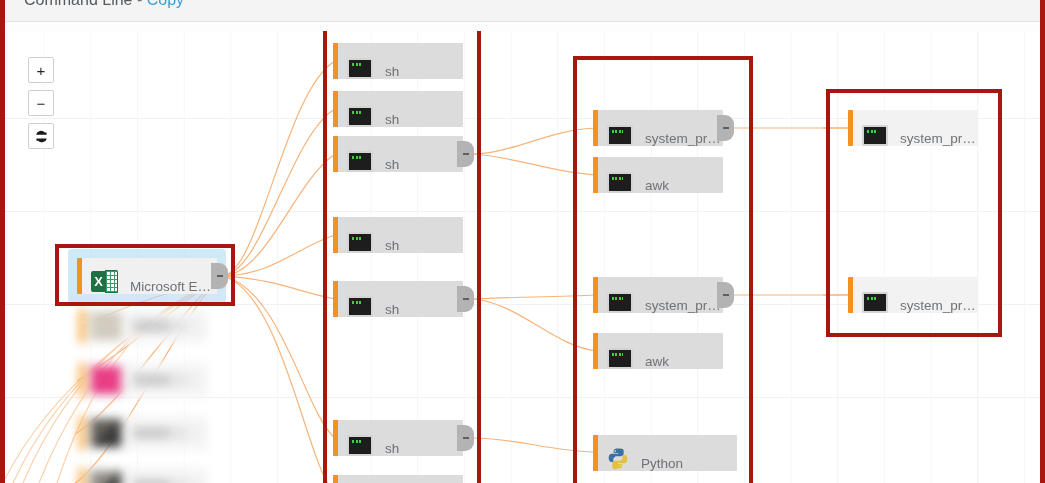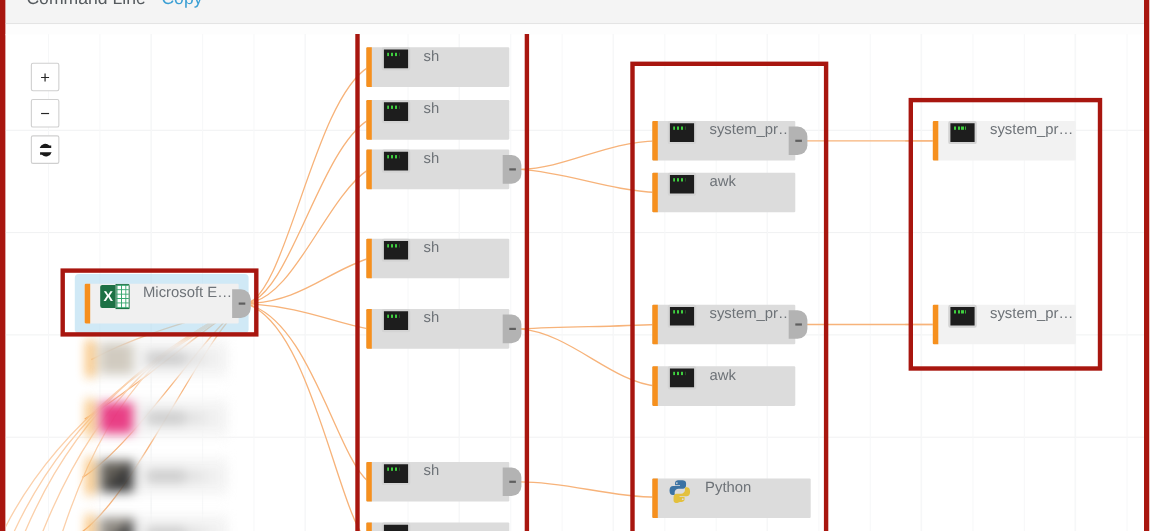--- a/index.html
+++ b/index.html
@@ -65,21 +65,21 @@
     width:26px;height:26px;margin-bottom:7px;
     background:#ffffff;border:1px solid #cfcfcf;border-radius:2px;
     display:flex;align-items:center;justify-content:center;
     color:#262626;font-size:15px;line-height:1;cursor:pointer;
     box-sizing:border-box;
   }
   .zoom-btn svg{display:block;}
 
   
   .node{
-    position:absolute;display:flex;align-items:flex-start;
+    position:absolute;display:flex;align-items:flex-end;
     height:36px;box-sizing:border-box;z-index:20;
     background:#dcdcdc;border-radius:1px;
   }
   .node.light{background:#f2f2f2;}
   .node .bar{
     width:5px;height:36px;background:#f6901e;flex:0 0 auto;border-radius:1px 0 0 1px;
   }
   .node .ico{
     width:26px;height:21px;margin-left:9px;flex:0 0 auto;
     border-radius:2px;position:relative;overflow:hidden;

